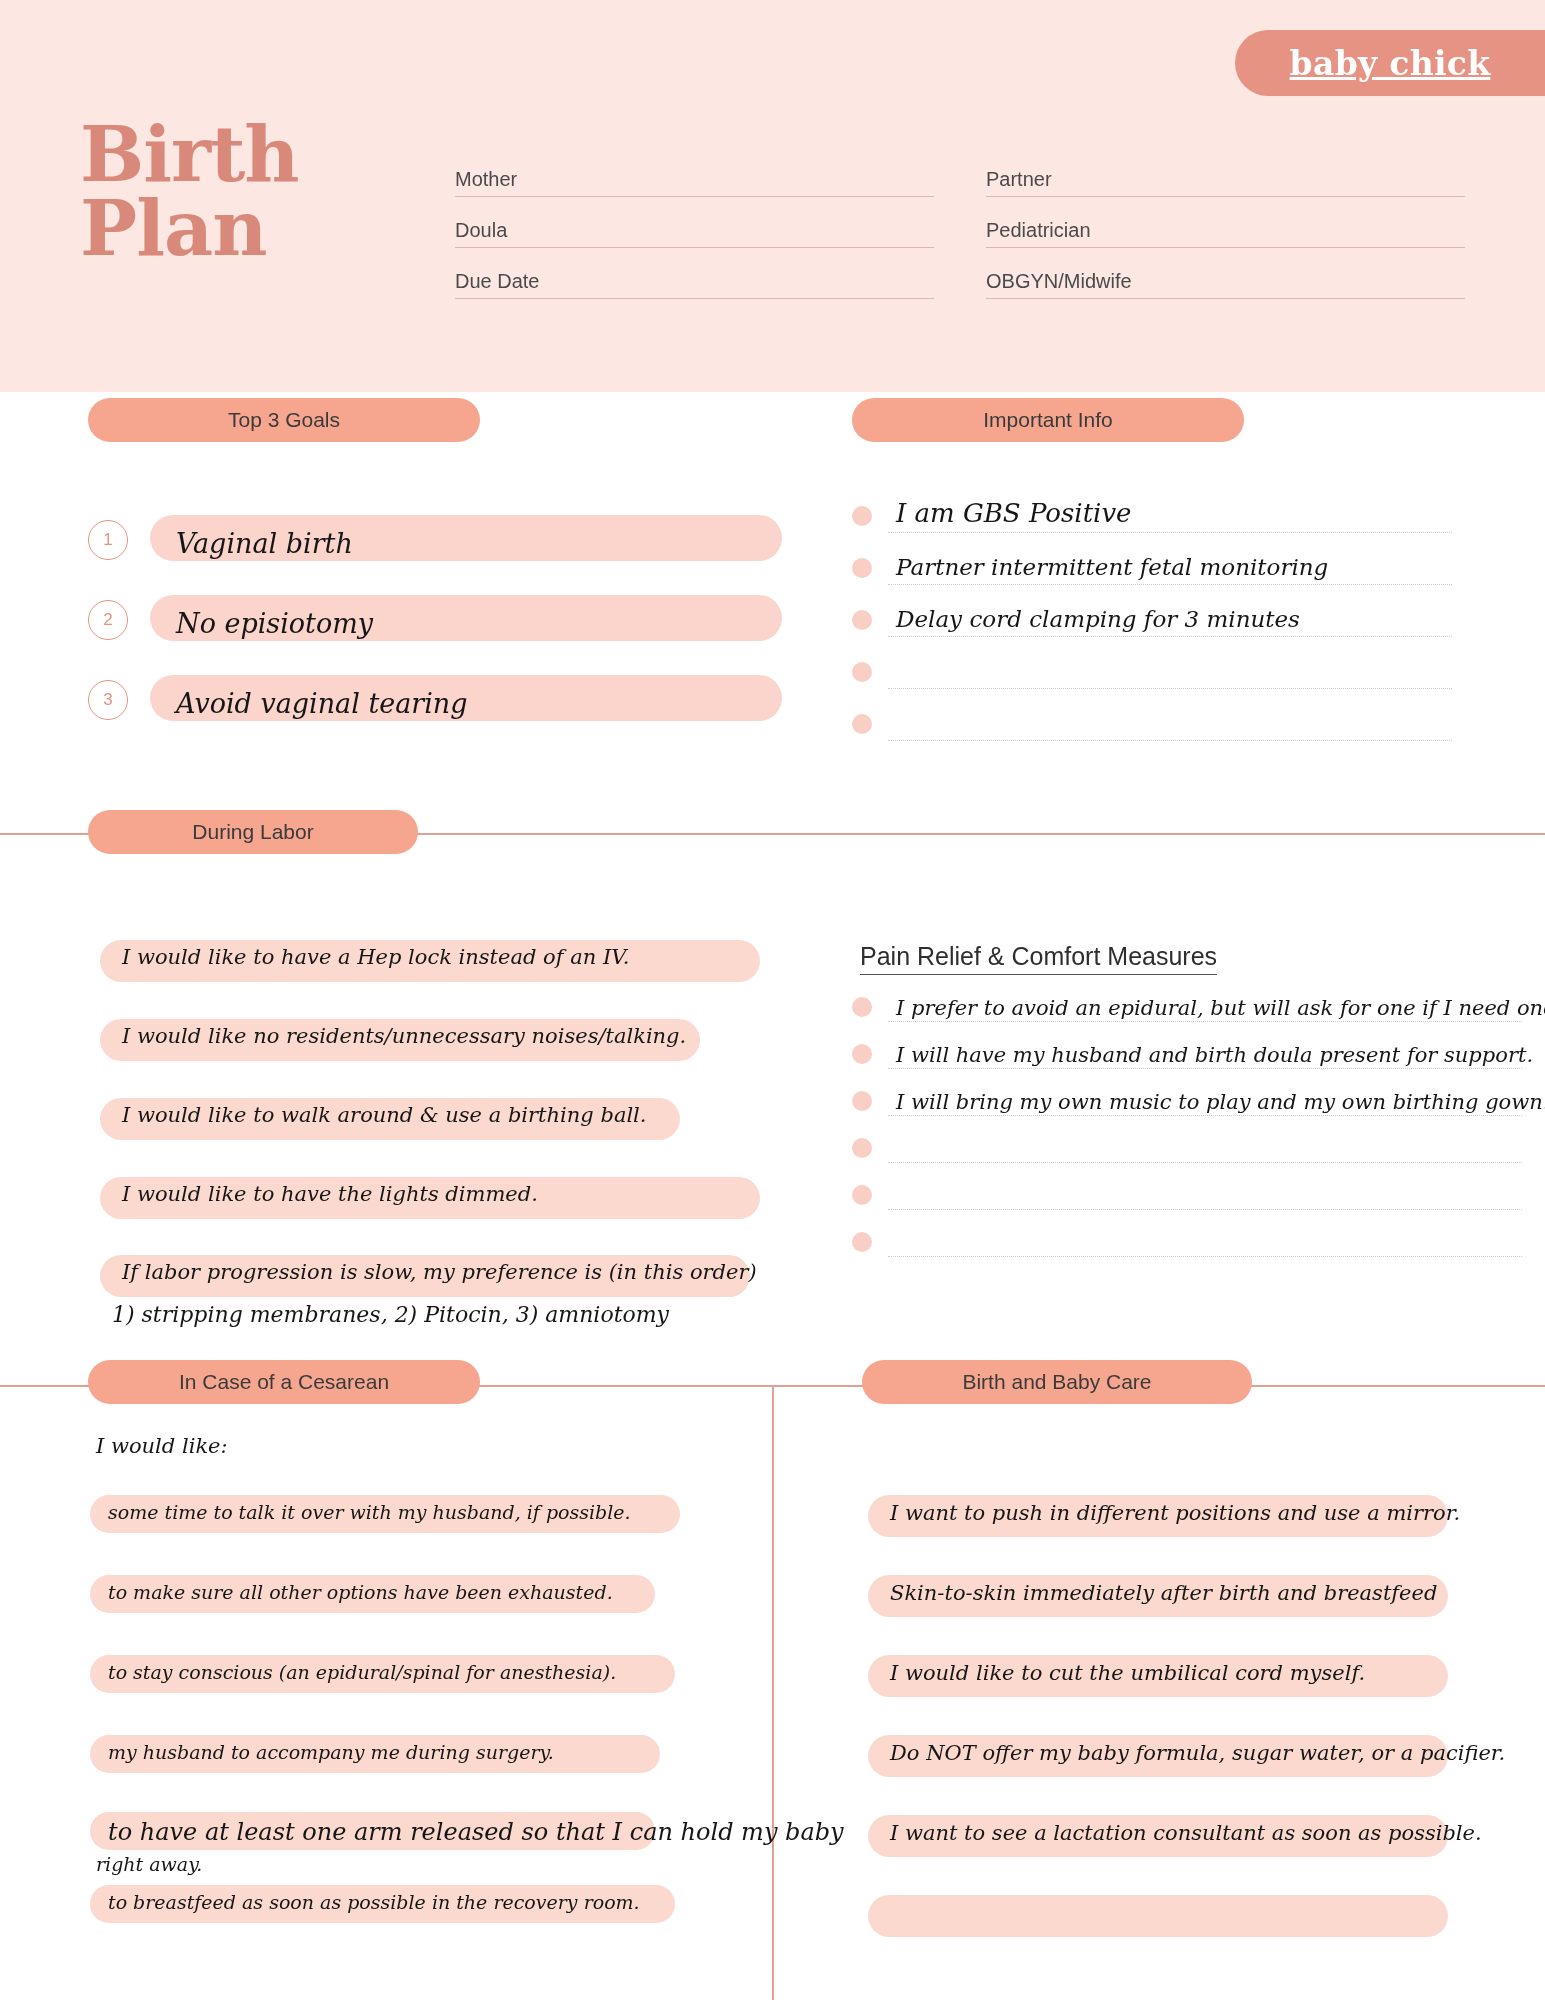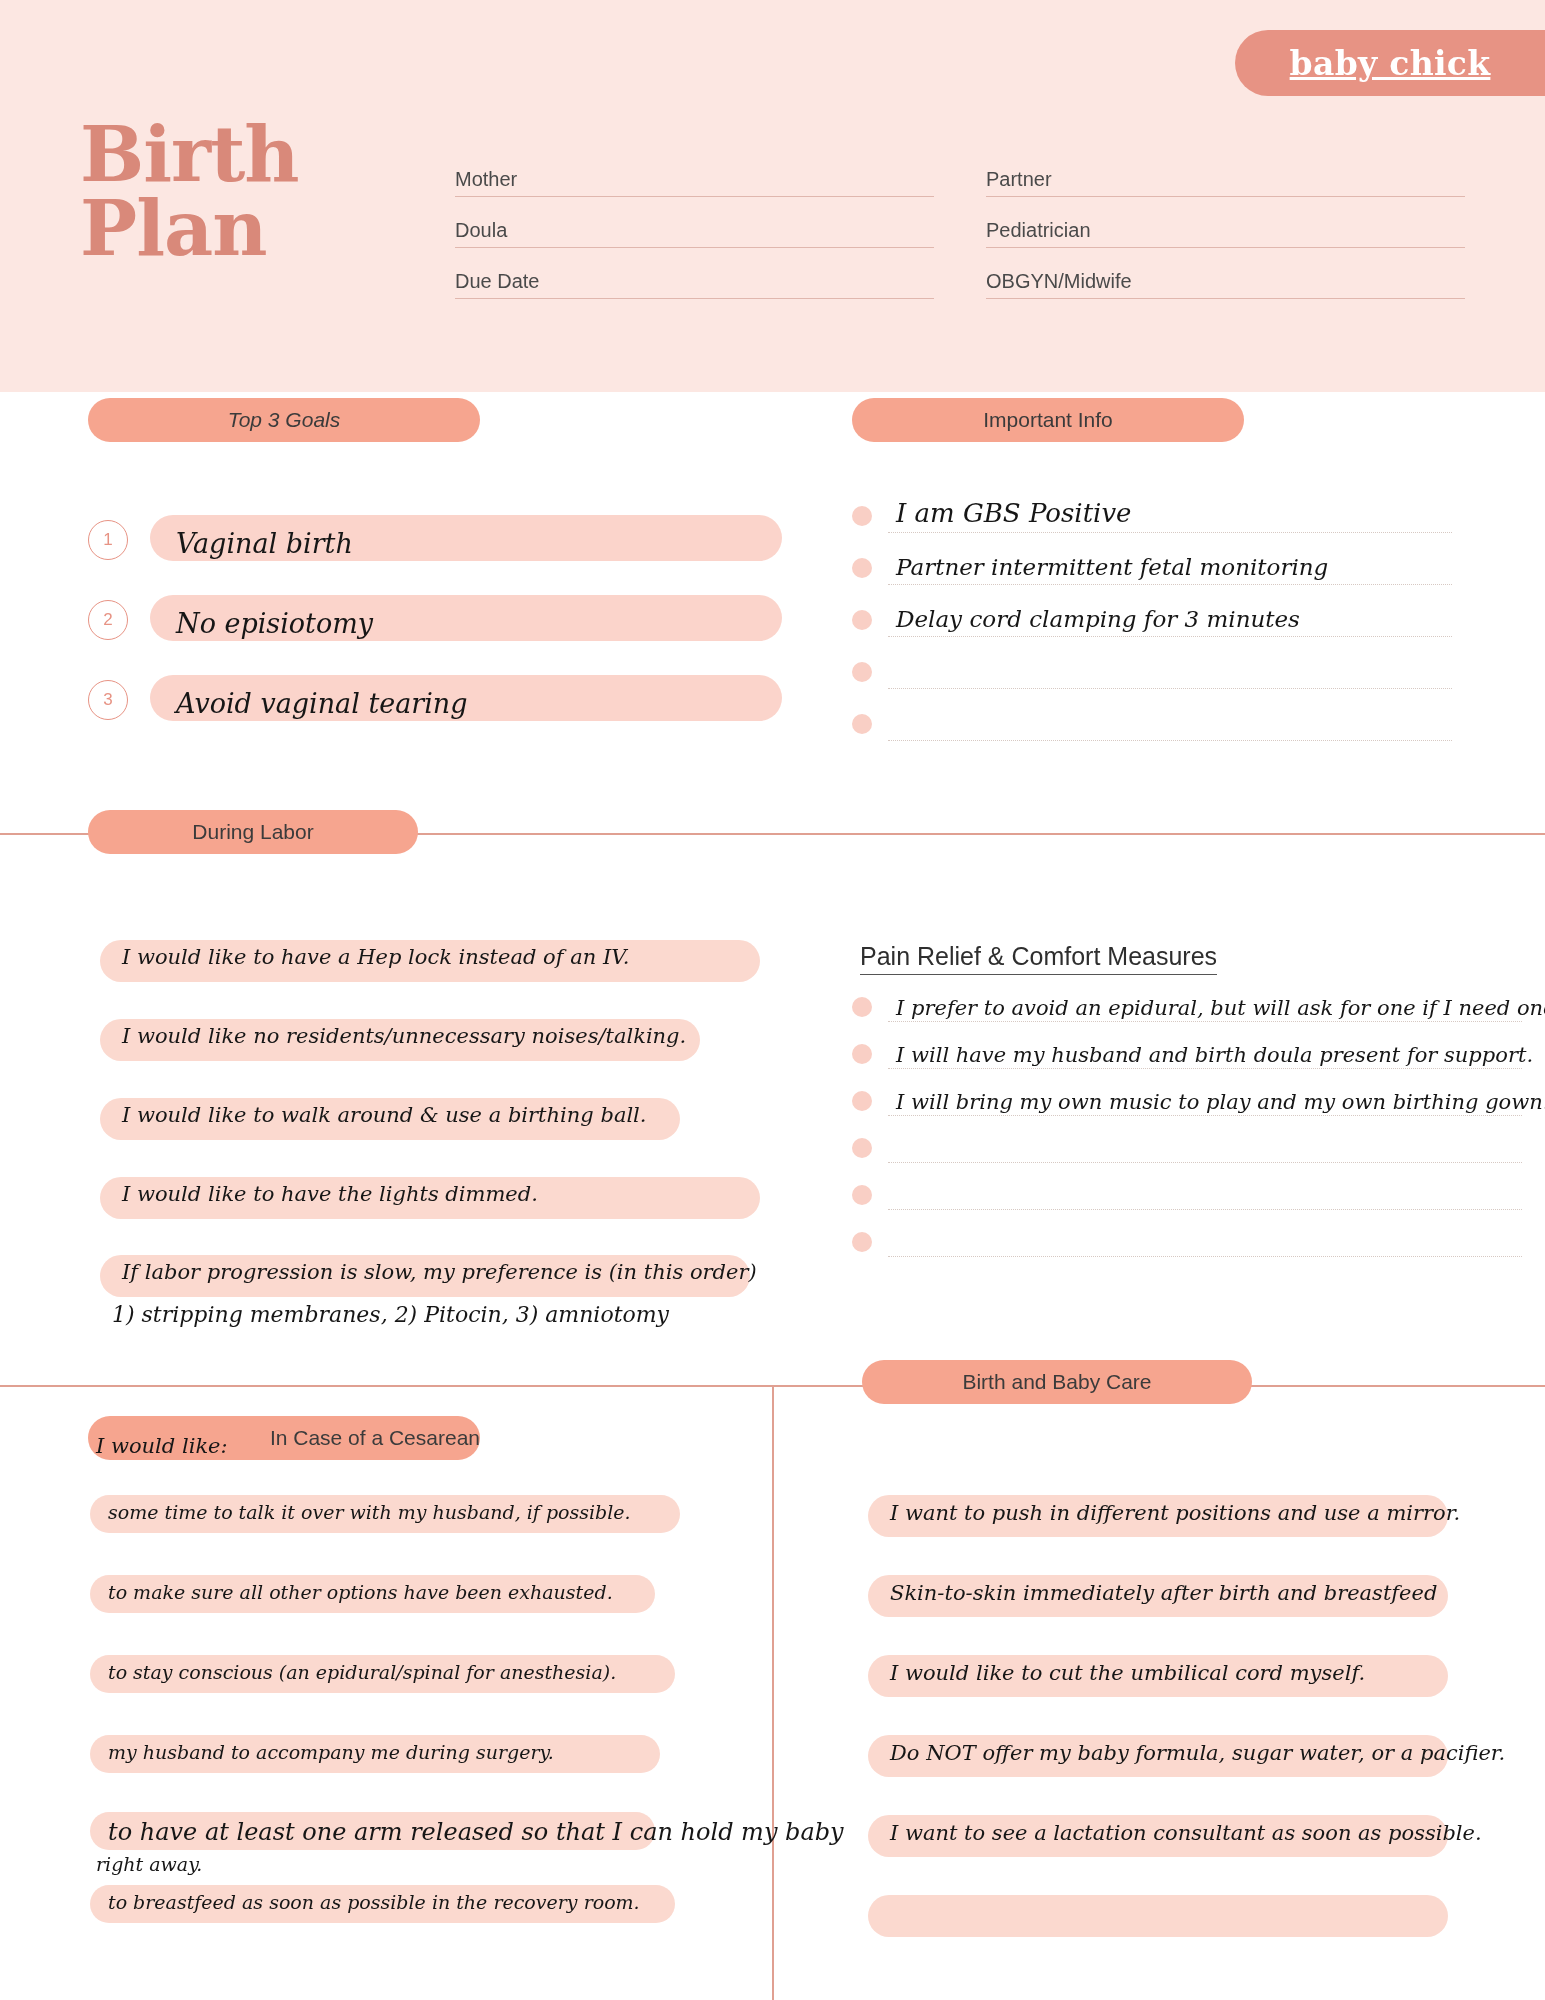--- a/index.html
+++ b/index.html
@@ -91,21 +91,21 @@
   }
 
   
   .hw {
     font-family: "DejaVu Serif", serif;
     font-style: italic;
     color: #161616;
   }
 
   
-  #goals-pill { left: 88px; top: 398px; width: 392px; font-style: italic; }
+  #goals-pill { left: 88px; top: 398px; width: 392px; }
   .goals-list {
     position: absolute;
     left: 88px; top: 512px;
     width: 620px;
   }
   .goal-row {
     position: relative;
     height: 80px;
   }
   .goal-num {
@@ -194,21 +194,21 @@
   
   .sub-head {
     position: absolute;
     font-size: 25px;
     color: #2e2e2e;
     border-bottom: 1.5px solid #555;
     padding-bottom: 3px;
   }
 
   
-  #cesarean-pill { left: 88px; top: 1416px; width: 392px; justify-content: flex-end; }
+  #cesarean-pill { left: 88px; top: 1360px; width: 392px; }
   #babycare-pill { left: 862px; top: 1360px; width: 390px; }
 
   .plain-hw {
     position: absolute;
     font-size: 22px;
   }
 </style>
 </head>
 <body>
 

